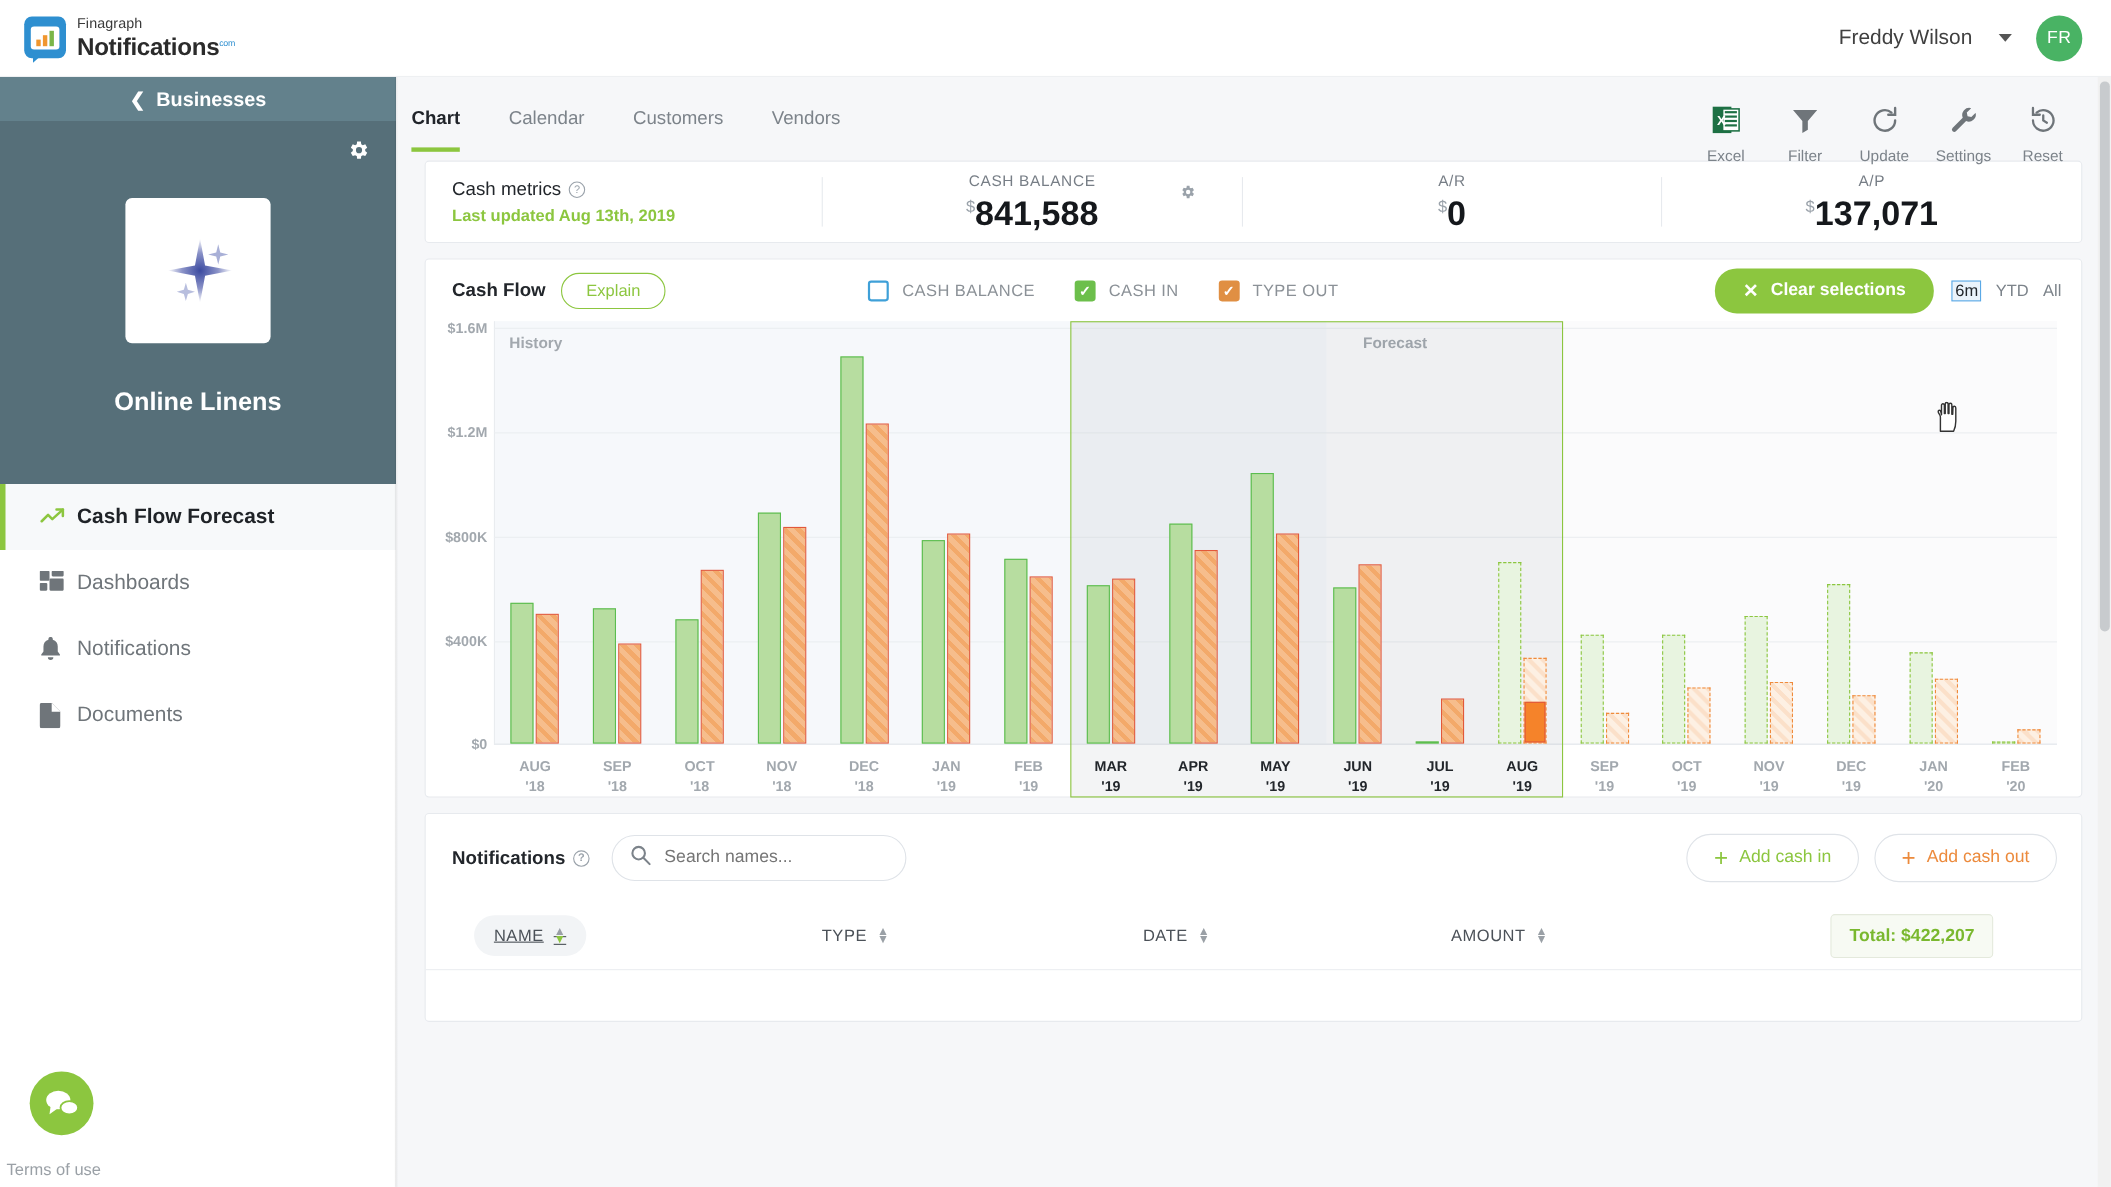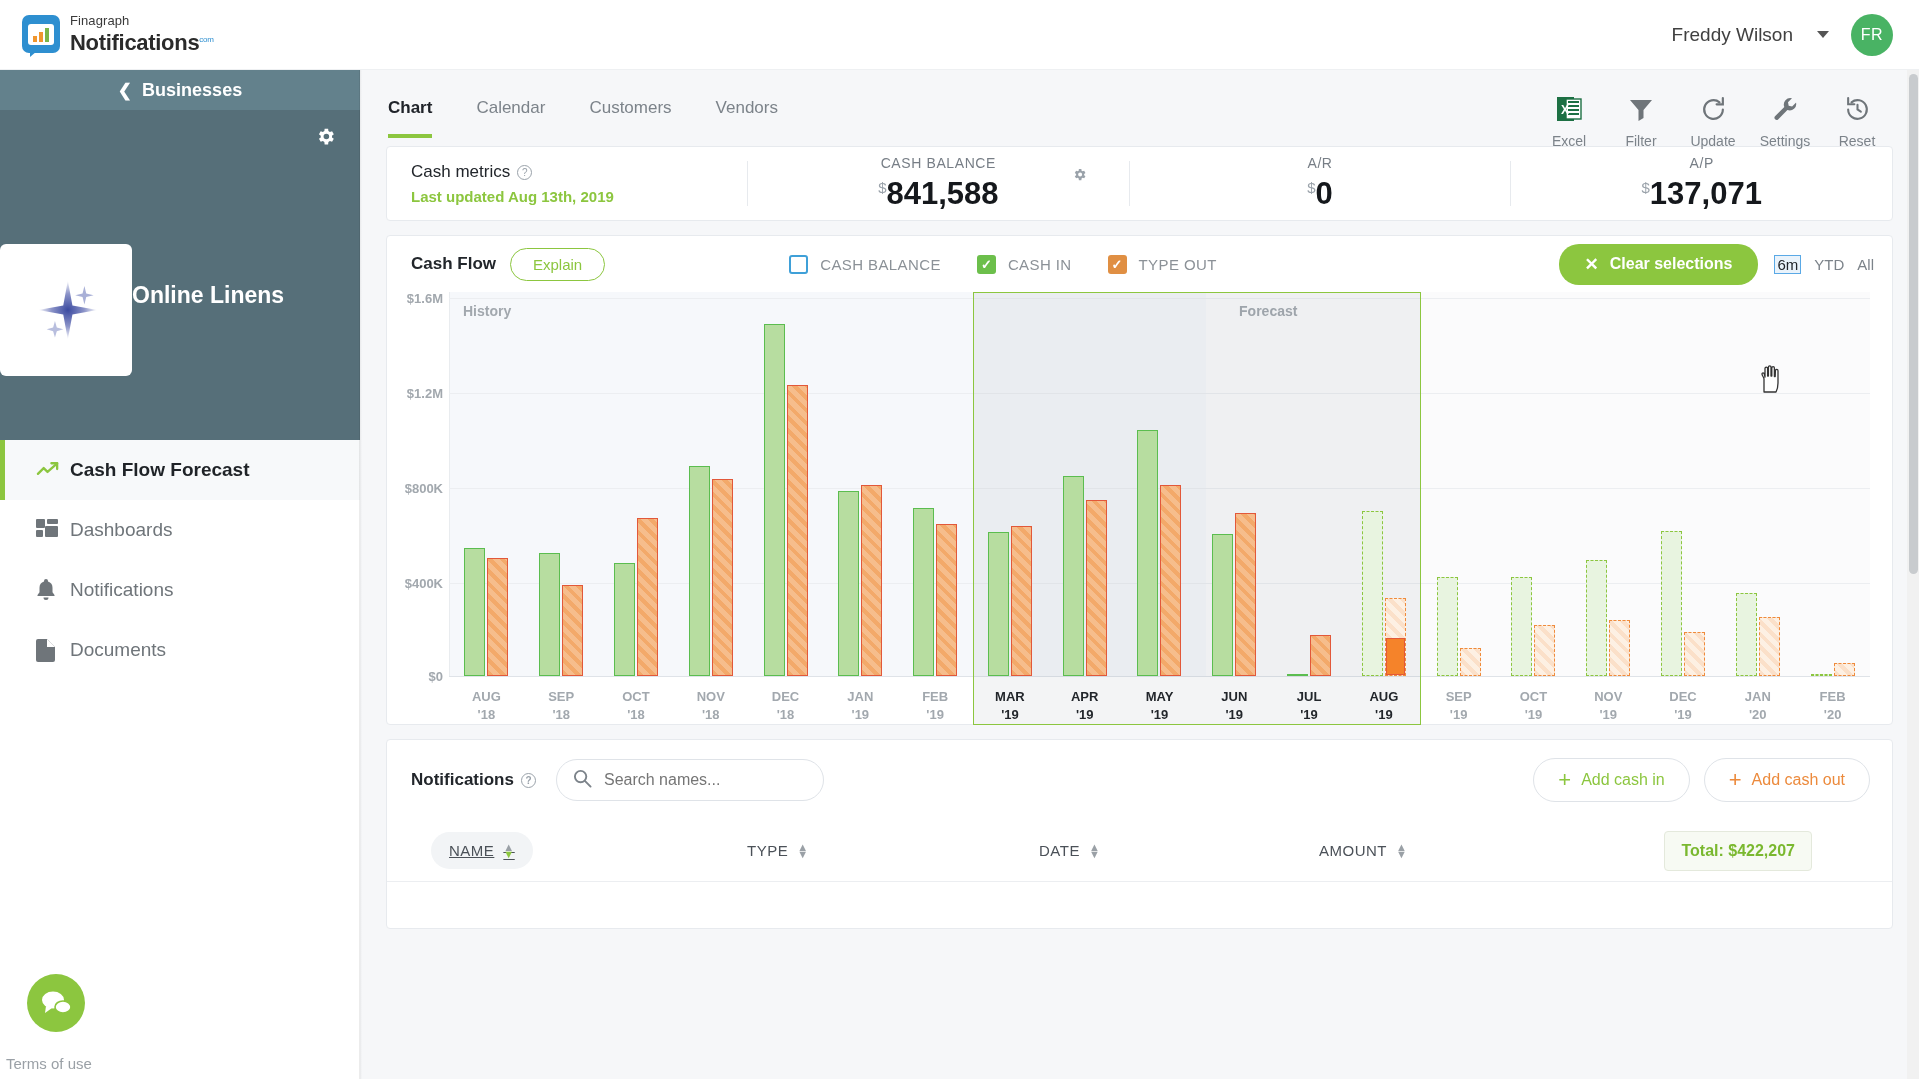--- a/index.html
+++ b/index.html
@@ -59,21 +59,21 @@
     background: #ffffff; z-index: 20;
   }
   #biz-header {
     height: 40px; background: #63818c; color: #fff;
     display: flex; align-items: center; justify-content: center;
     font-size: 18px; font-weight: bold;
   }
   #biz-header .chev { margin-right: 10px; font-size: 17px; font-weight: bold;}
   #biz-card {
     background: #566f79; height: 330px; position: relative;
-    display: flex; flex-direction: row; align-items: center;
+    display: flex; flex-direction: column; align-items: center;
   }
   #biz-gear { position: absolute; right: 24px; top: 16px; color: #fff; font-size: 21px; line-height: 1;}
   #biz-logo {
     width: 132px; height: 132px; background: #fff; border-radius: 6px;
     margin-top: 70px; display: flex; align-items: center; justify-content: center;
   }
   #biz-name { color: #fff; font-size: 23px; font-weight: bold; margin-top: 40px; }
 
   .nav-item {
     height: 60px; display: flex; align-items: center; padding-left: 36px;
@@ -97,21 +97,21 @@
     border-radius: 50%; background: #8cc63f; z-index: 41;
     display: flex; align-items: center; justify-content: center;
   }
 
   
   #main {
     position: absolute; left: 360px; top: 70px; width: 1559px; height: 1009px;
     background: #f6f7f9; overflow: hidden;
   }
 
-  #tabbar { height: 72px; display: flex; align-items: flex-start; padding: 28px 0 0 28px; position: relative;}
+  #tabbar { height: 72px; display: flex; align-items: flex-start; padding: 28px 0 0 14px; position: relative;}
   .tab {
     font-size: 17px; color: #7c838a; margin-right: 44px; cursor: pointer;
     padding-bottom: 20px; position: relative;
   }
   .tab.active { color: #20242a; font-weight: bold; }
   .tab.active::after {
     content:""; position:absolute; left: 0; right: 0; bottom: 0; height: 4px; background: #8cc63f;
   }
 
   #toolbar { position: absolute; right: 26px; top: 22px; display: flex; gap: 0; }

